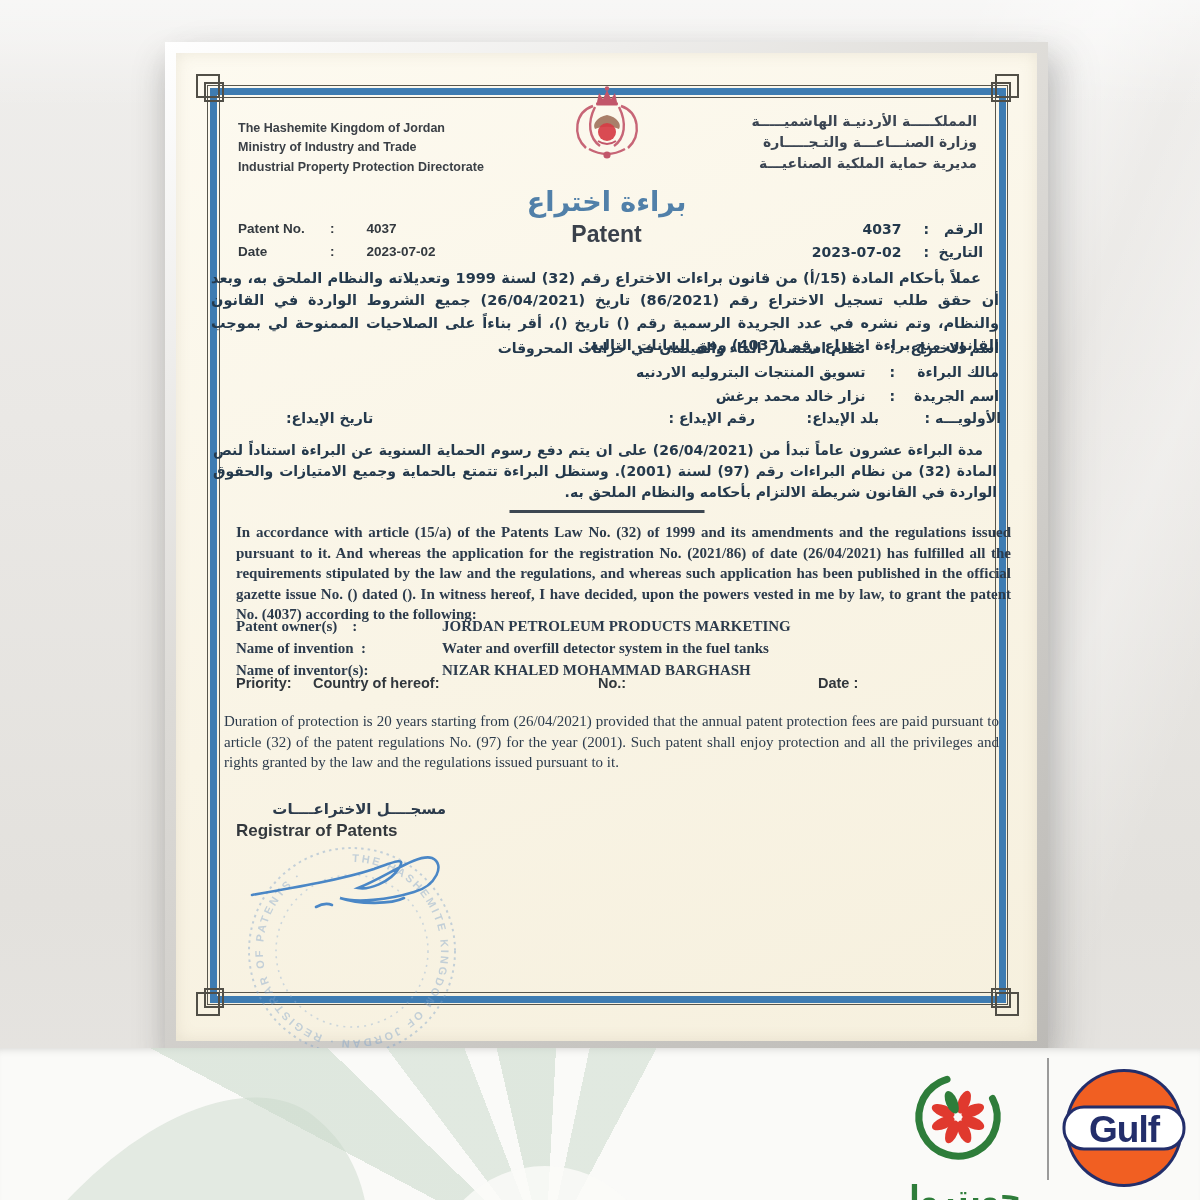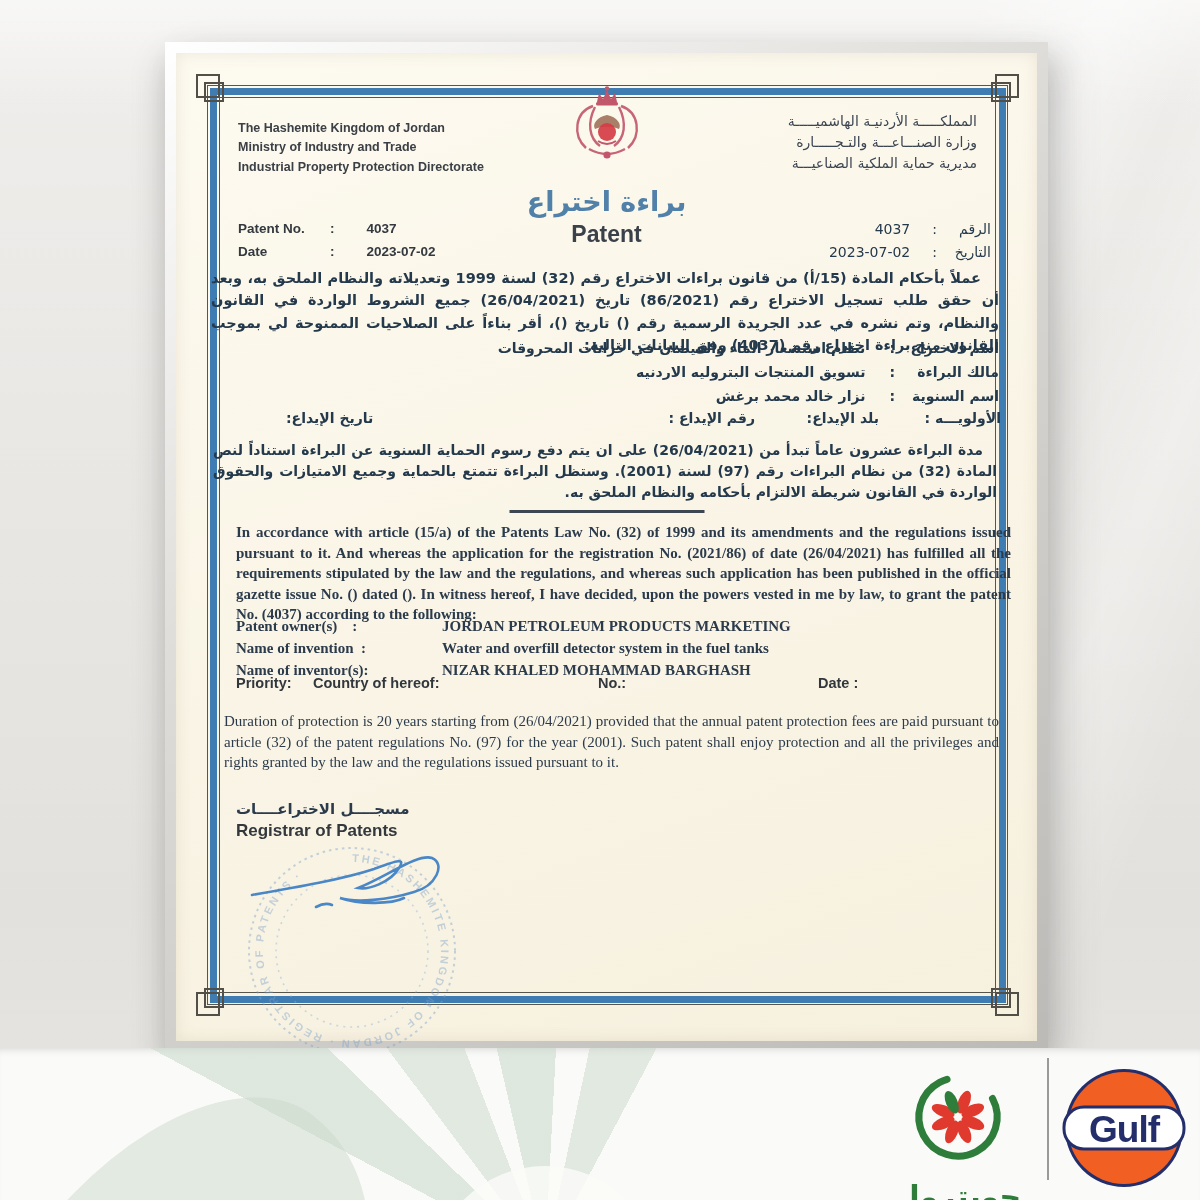--- a/index.html
+++ b/index.html
@@ -37,31 +37,31 @@
   .bborder{position:absolute;left:31px;right:29px;top:32px;bottom:36px;border:1.5px solid #57554c;}
   .bborder::before{content:'';position:absolute;inset:1.5px;border:7px solid #3e7cb2;}
   .bborder::after{content:'';position:absolute;inset:11px;border:1.5px solid #57554c;}
   .knot{position:absolute;width:20px;height:20px;border:2px solid #514f47;background:transparent;}
   .knot::after{content:'';position:absolute;left:6px;top:6px;width:16px;height:16px;border:2px solid #514f47;}
   .knot.tl{left:-12px;top:-12px}.knot.tr{right:-12px;top:-12px;transform:scaleX(-1)}
   .knot.bl{left:-12px;bottom:-12px;transform:scaleY(-1)}.knot.br{right:-12px;bottom:-12px;transform:scale(-1,-1)}
   .content{position:absolute;inset:0;color:#2c3b4c;}
   
   .hdr-en{position:absolute;left:62px;top:66px;font-size:12.5px;font-weight:700;color:#3b4046;line-height:1.55;}
-  .hdr-ar{position:absolute;right:60px;top:58px;font-size:14px;font-weight:400;color:#3b4552;
+  .hdr-ar{position:absolute;right:60px;top:58px;font-size:14px;font-weight:700;color:#3b4552;
     line-height:1.5;text-align:right;direction:rtl;font-family:"DejaVu Sans",sans-serif;}
   .crest{position:absolute;left:50%;top:32px;transform:translateX(-50%);}
   
   .title-ar{position:absolute;left:0;right:0;top:133px;text-align:center;font-size:27px;font-weight:700;
     color:#5180a9;direction:rtl;font-family:"DejaVu Sans",sans-serif;letter-spacing:1px;}
   .title-en{position:absolute;left:0;right:0;top:168px;text-align:center;font-size:23px;font-weight:700;color:#3a414b;}
   .meta-left{position:absolute;left:62px;top:165px;font-size:13.5px;font-weight:700;color:#33393f;line-height:1.7;}
   .meta-left .nm{display:inline-block;width:92px;}
   .meta-left .vl{margin-left:32px;}
-  .meta-right{position:absolute;right:46px;top:165px;font-size:14px;font-weight:400;color:#33393f;line-height:1.65;
+  .meta-right{position:absolute;right:54px;top:165px;font-size:14px;font-weight:700;color:#33393f;line-height:1.65;
     direction:rtl;text-align:right;font-family:"DejaVu Sans",sans-serif;}
   .meta-right .nm{display:inline-block;width:54px;}
   .meta-right .vl{margin-right:22px;}
   
   .ar{direction:rtl;font-family:"DejaVu Sans",sans-serif;color:#24394c;}
   .ar-intro{position:absolute;right:38px;top:214px;width:788px;font-size:14.5px;font-weight:700;
     line-height:1.55;text-align:justify;text-indent:18px;}
   .ar-details{position:absolute;right:38px;top:284px;width:788px;font-size:14px;font-weight:700;line-height:1.7;}
   .ar-details .lb{display:inline-block;width:104px;}
   .ar-details .vl{margin-right:24px;}
@@ -78,21 +78,21 @@
   .en-details{position:absolute;left:60px;top:563px;width:780px;font-size:15px;font-weight:700;line-height:1.45;}
   .en-details .lb{display:inline-block;width:206px;white-space:pre;}
   .en-priority{position:absolute;left:60px;top:622px;height:20px;width:780px;font-size:14.5px;font-weight:700;
     font-family:"Liberation Sans",sans-serif;color:#31373d;}
   .en-priority span{position:absolute;white-space:nowrap;}
   .ep-1{left:0}.ep-2{left:77px}.ep-3{left:362px}.ep-4{left:582px}
   .en-duration{position:absolute;left:48px;top:658px;width:775px;font-size:15px;font-weight:400;
     line-height:1.37;text-align:justify;}
   
   .reg-ar{position:absolute;left:60px;top:747px;font-size:15px;font-weight:700;direction:rtl;
-    font-family:"DejaVu Sans",sans-serif;color:#2c3b4c;width:210px;text-align:left;}
+    font-family:"DejaVu Sans",sans-serif;color:#2c3b4c;width:210px;text-align:right;}
   .reg-en{position:absolute;left:60px;top:768px;font-size:17px;font-weight:700;color:#33383d;
     font-family:"Liberation Sans",sans-serif;}
   .stamp{position:absolute;left:66px;top:788px;opacity:.42;}
   .signature{position:absolute;left:70px;top:786px;}
   
   .jopetrol{position:absolute;left:880px;top:1060px;width:155px;text-align:center;}
   .jop-text{font-size:30px;font-weight:700;color:#2e7d3a;direction:rtl;
     font-family:"DejaVu Sans",sans-serif;line-height:1;margin-top:13px;}
   .logo-divider{position:absolute;left:1047px;top:1058px;width:1.5px;height:122px;background:#9a9a9a;}
   .gulf{position:absolute;left:1062px;top:1066px;}
@@ -169,21 +169,21 @@
       <div class="ar ar-intro">عملاً بأحكام المادة (15/أ) من قانون براءات الاختراع رقم (32) لسنة 1999 وتعديلاته والنظام الملحق به، وبعد أن حقق طلب تسجيل الاختراع رقم (86/2021) تاريخ (26/04/2021) جميع الشروط الواردة في القانون والنظام، وتم نشره في عدد الجريدة الرسمية رقم () تاريخ ()، أقر بناءاً على الصلاحيات الممنوحة لي بموجب القانون منح براءة اختراع رقم (4037) وفق البيانات التالية:</div>
 
       <div class="ar ar-details">
         <div>
           <span class="lb">اسم الاختراع</span><span>:</span><span class="vl">نظام استشعار الماء والفيضان في خزانات المحروقات</span>
         </div>
         <div>
           <span class="lb">مالك البراءة</span><span>:</span><span class="vl">تسويق المنتجات البتروليه الاردنيه</span>
         </div>
         <div>
-          <span class="lb">اسم السنوية</span><span>:</span><span class="vl">نزار خالد محمد برغش</span>
+          <span class="lb">اسم الجريدة</span><span>:</span><span class="vl">نزار خالد محمد برغش</span>
         </div>
       </div>
 
       <div class="ar ar-priority">
         <span class="ap-1">الأولويـــه :</span>
         <span class="ap-2">بلد الإيداع:</span>
         <span class="ap-3">رقم الإيداع :</span>
         <span class="ap-4">تاريخ الإيداع:</span>
       </div>
 

